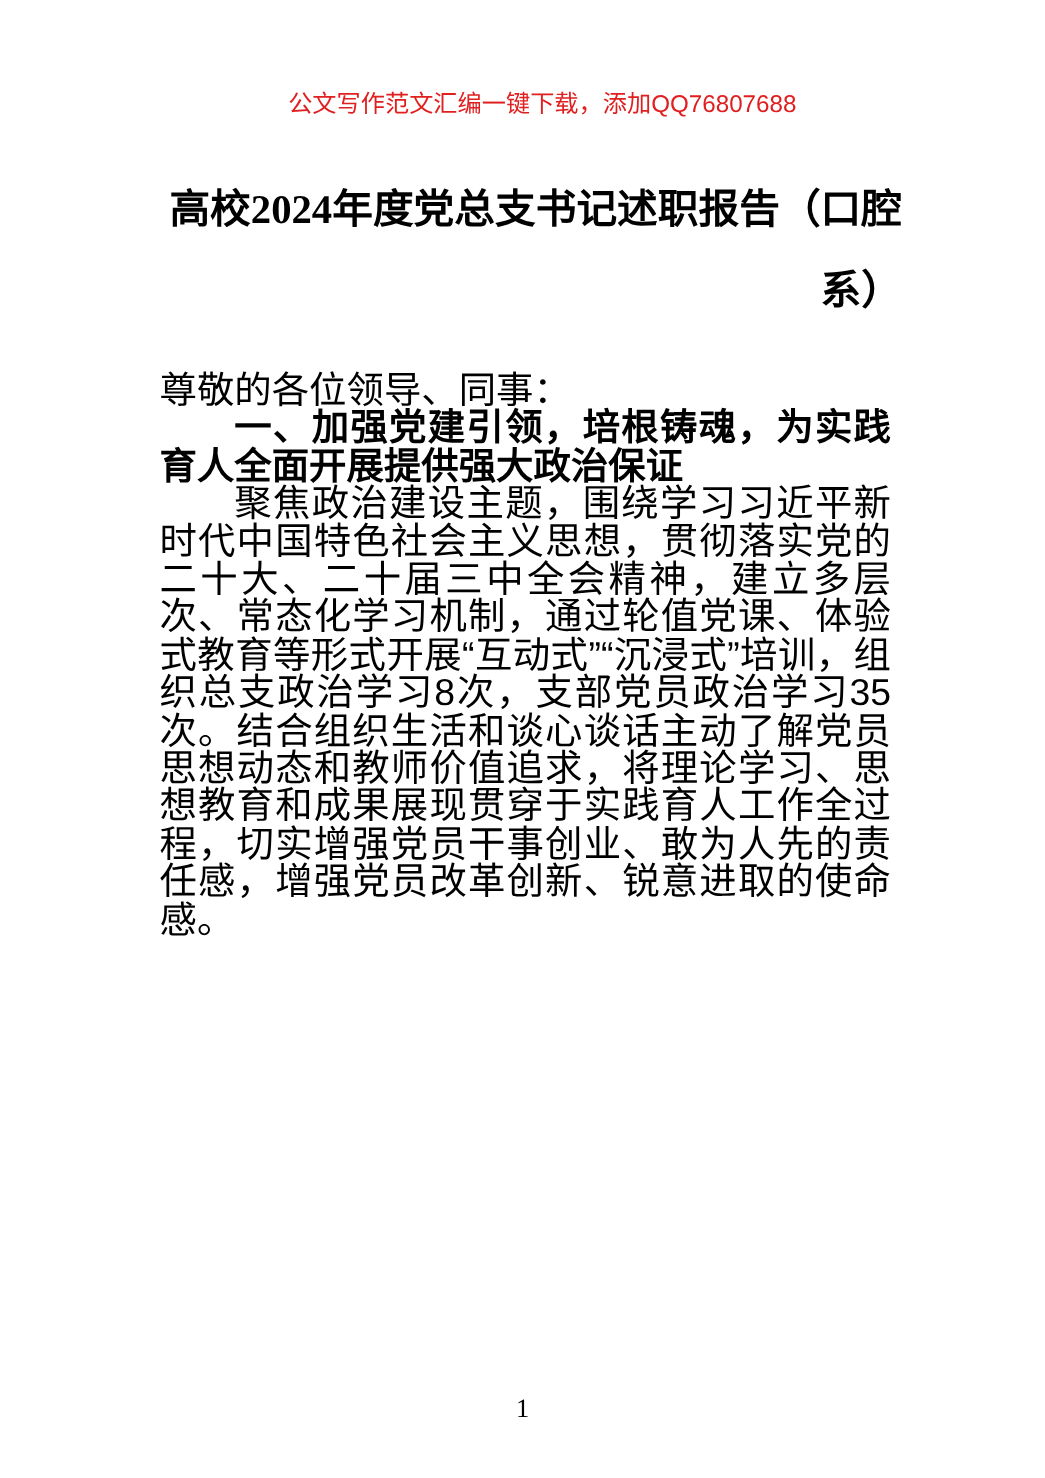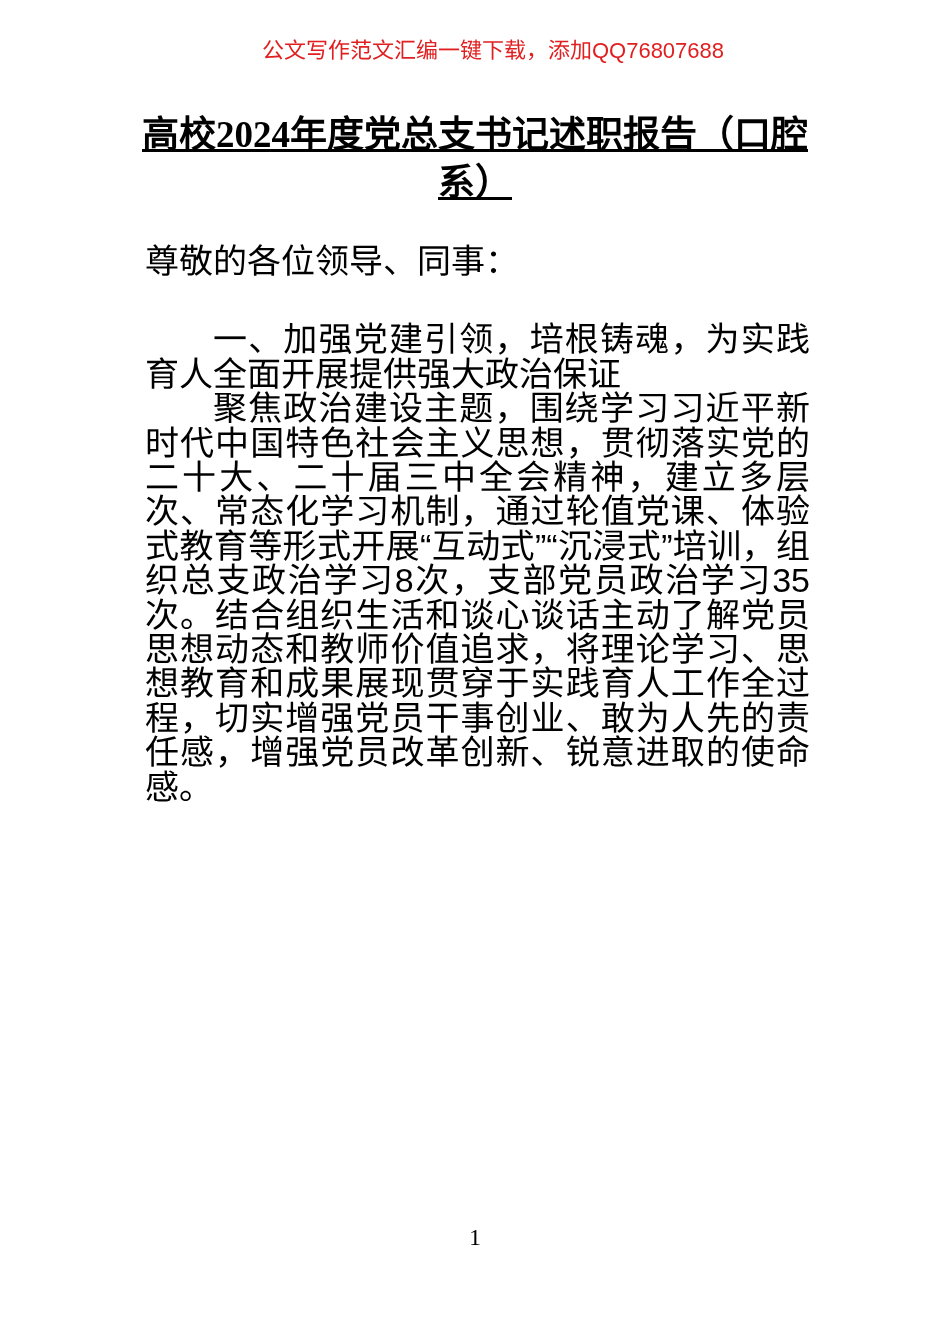--- a/index.html
+++ b/index.html
@@ -15,50 +15,49 @@
     font-family:"Liberation Sans",sans-serif;
     color:var(--text-color);
     overflow:hidden;
     position:relative;
   }
   .page{
     width:950px;height:1344px;
     position:relative;
   }
   .notice{
-    margin-top:36px;
+    margin-top:80px;
     text-align:center;
     color:var(--notice-red);
     font-size:22px;
     line-height:30px;
     font-family:"Liberation Sans",sans-serif;
     padding-left:36px;
   }
   .title{
     width:690px;
     margin:45px auto 0 auto;
     font-family:"Liberation Serif","DejaVu Serif",serif;
     font-weight:bold;
     font-size:37px;
-    line-height:48px;
-    text-align:center;
+    line-height:73px;
+    text-align:right;
     color:var(--text-color);
-    text-decoration:underline;
   }
   .body-text{
     width:665px;
     margin:37px 140px 0 145px;
     font-size:34px;
     line-height:34.4px;
     text-align:justify;
     color:var(--text-color);
   }
   .body-text p{margin:0;}
   .body-text p.indent{text-indent:2em;}
-  .body-text p.heading{font-weight:400;margin-top:44px;}
+  .body-text p.heading{font-weight:700;}
   .page-number{
     position:absolute;
     top:1188px;
     left:0;
     width:950px;
     text-align:center;
     font-family:"Liberation Serif","DejaVu Serif",serif;
     font-size:24px;
     color:var(--text-color);
   }

